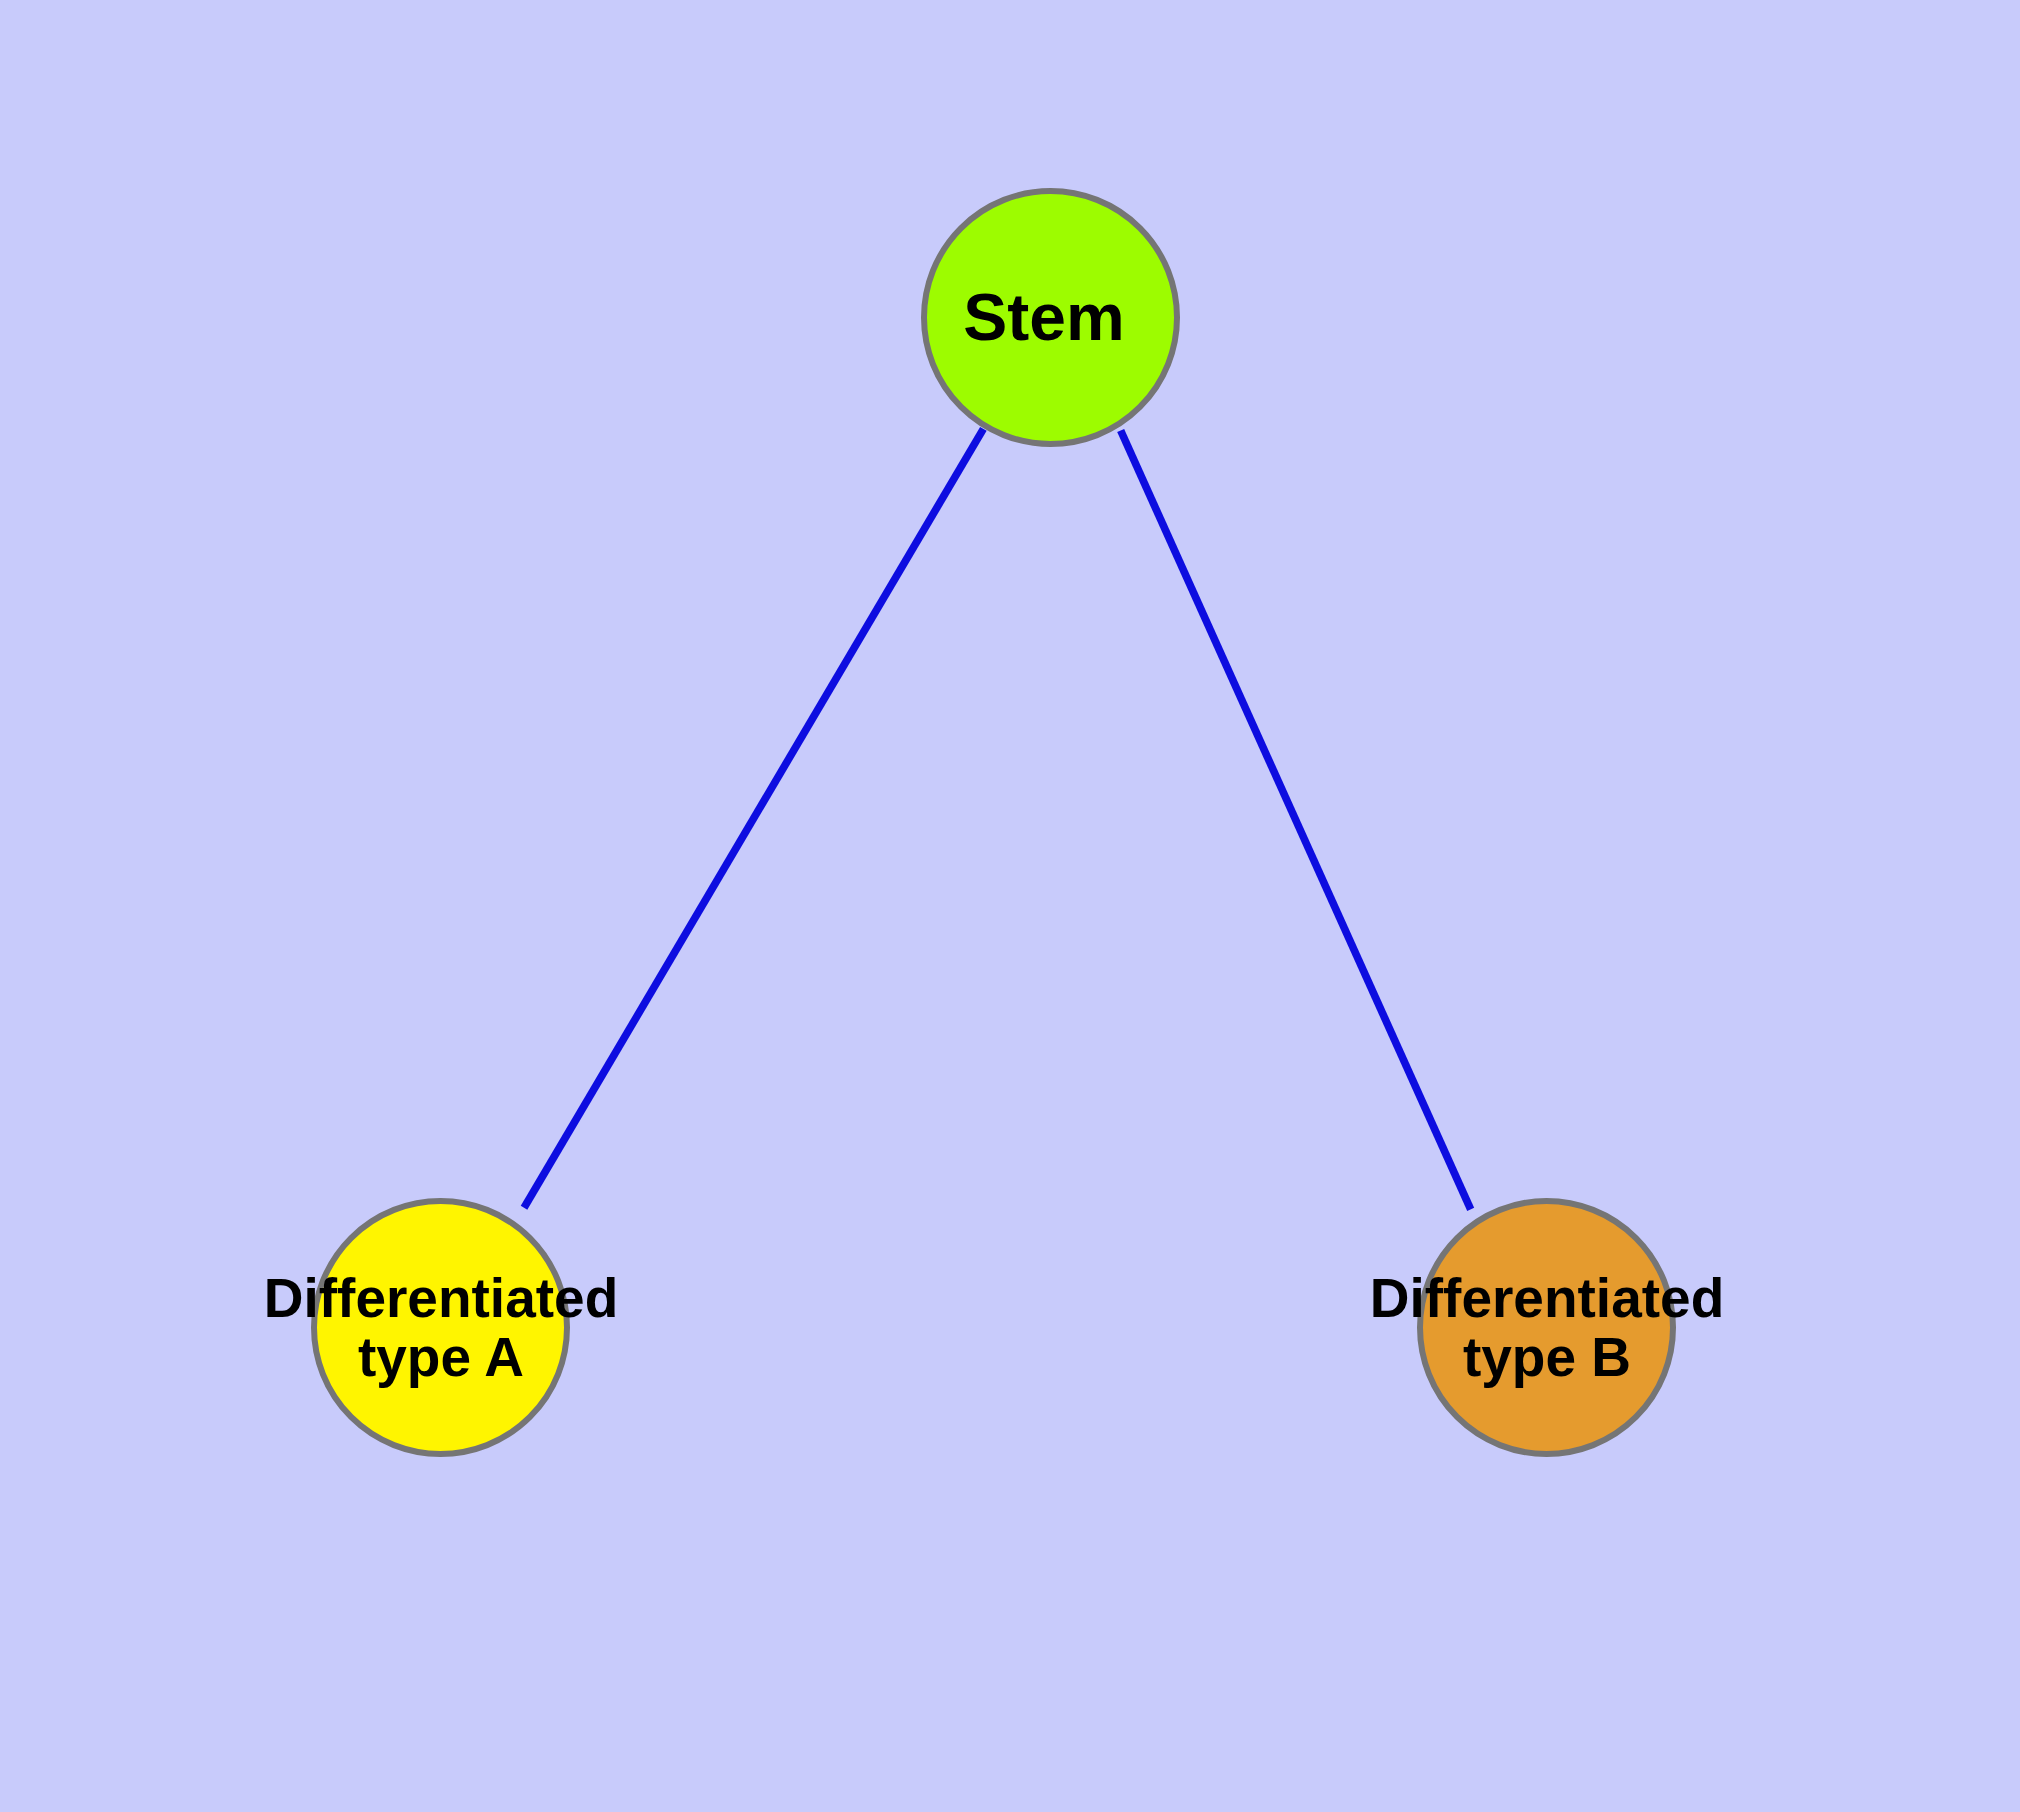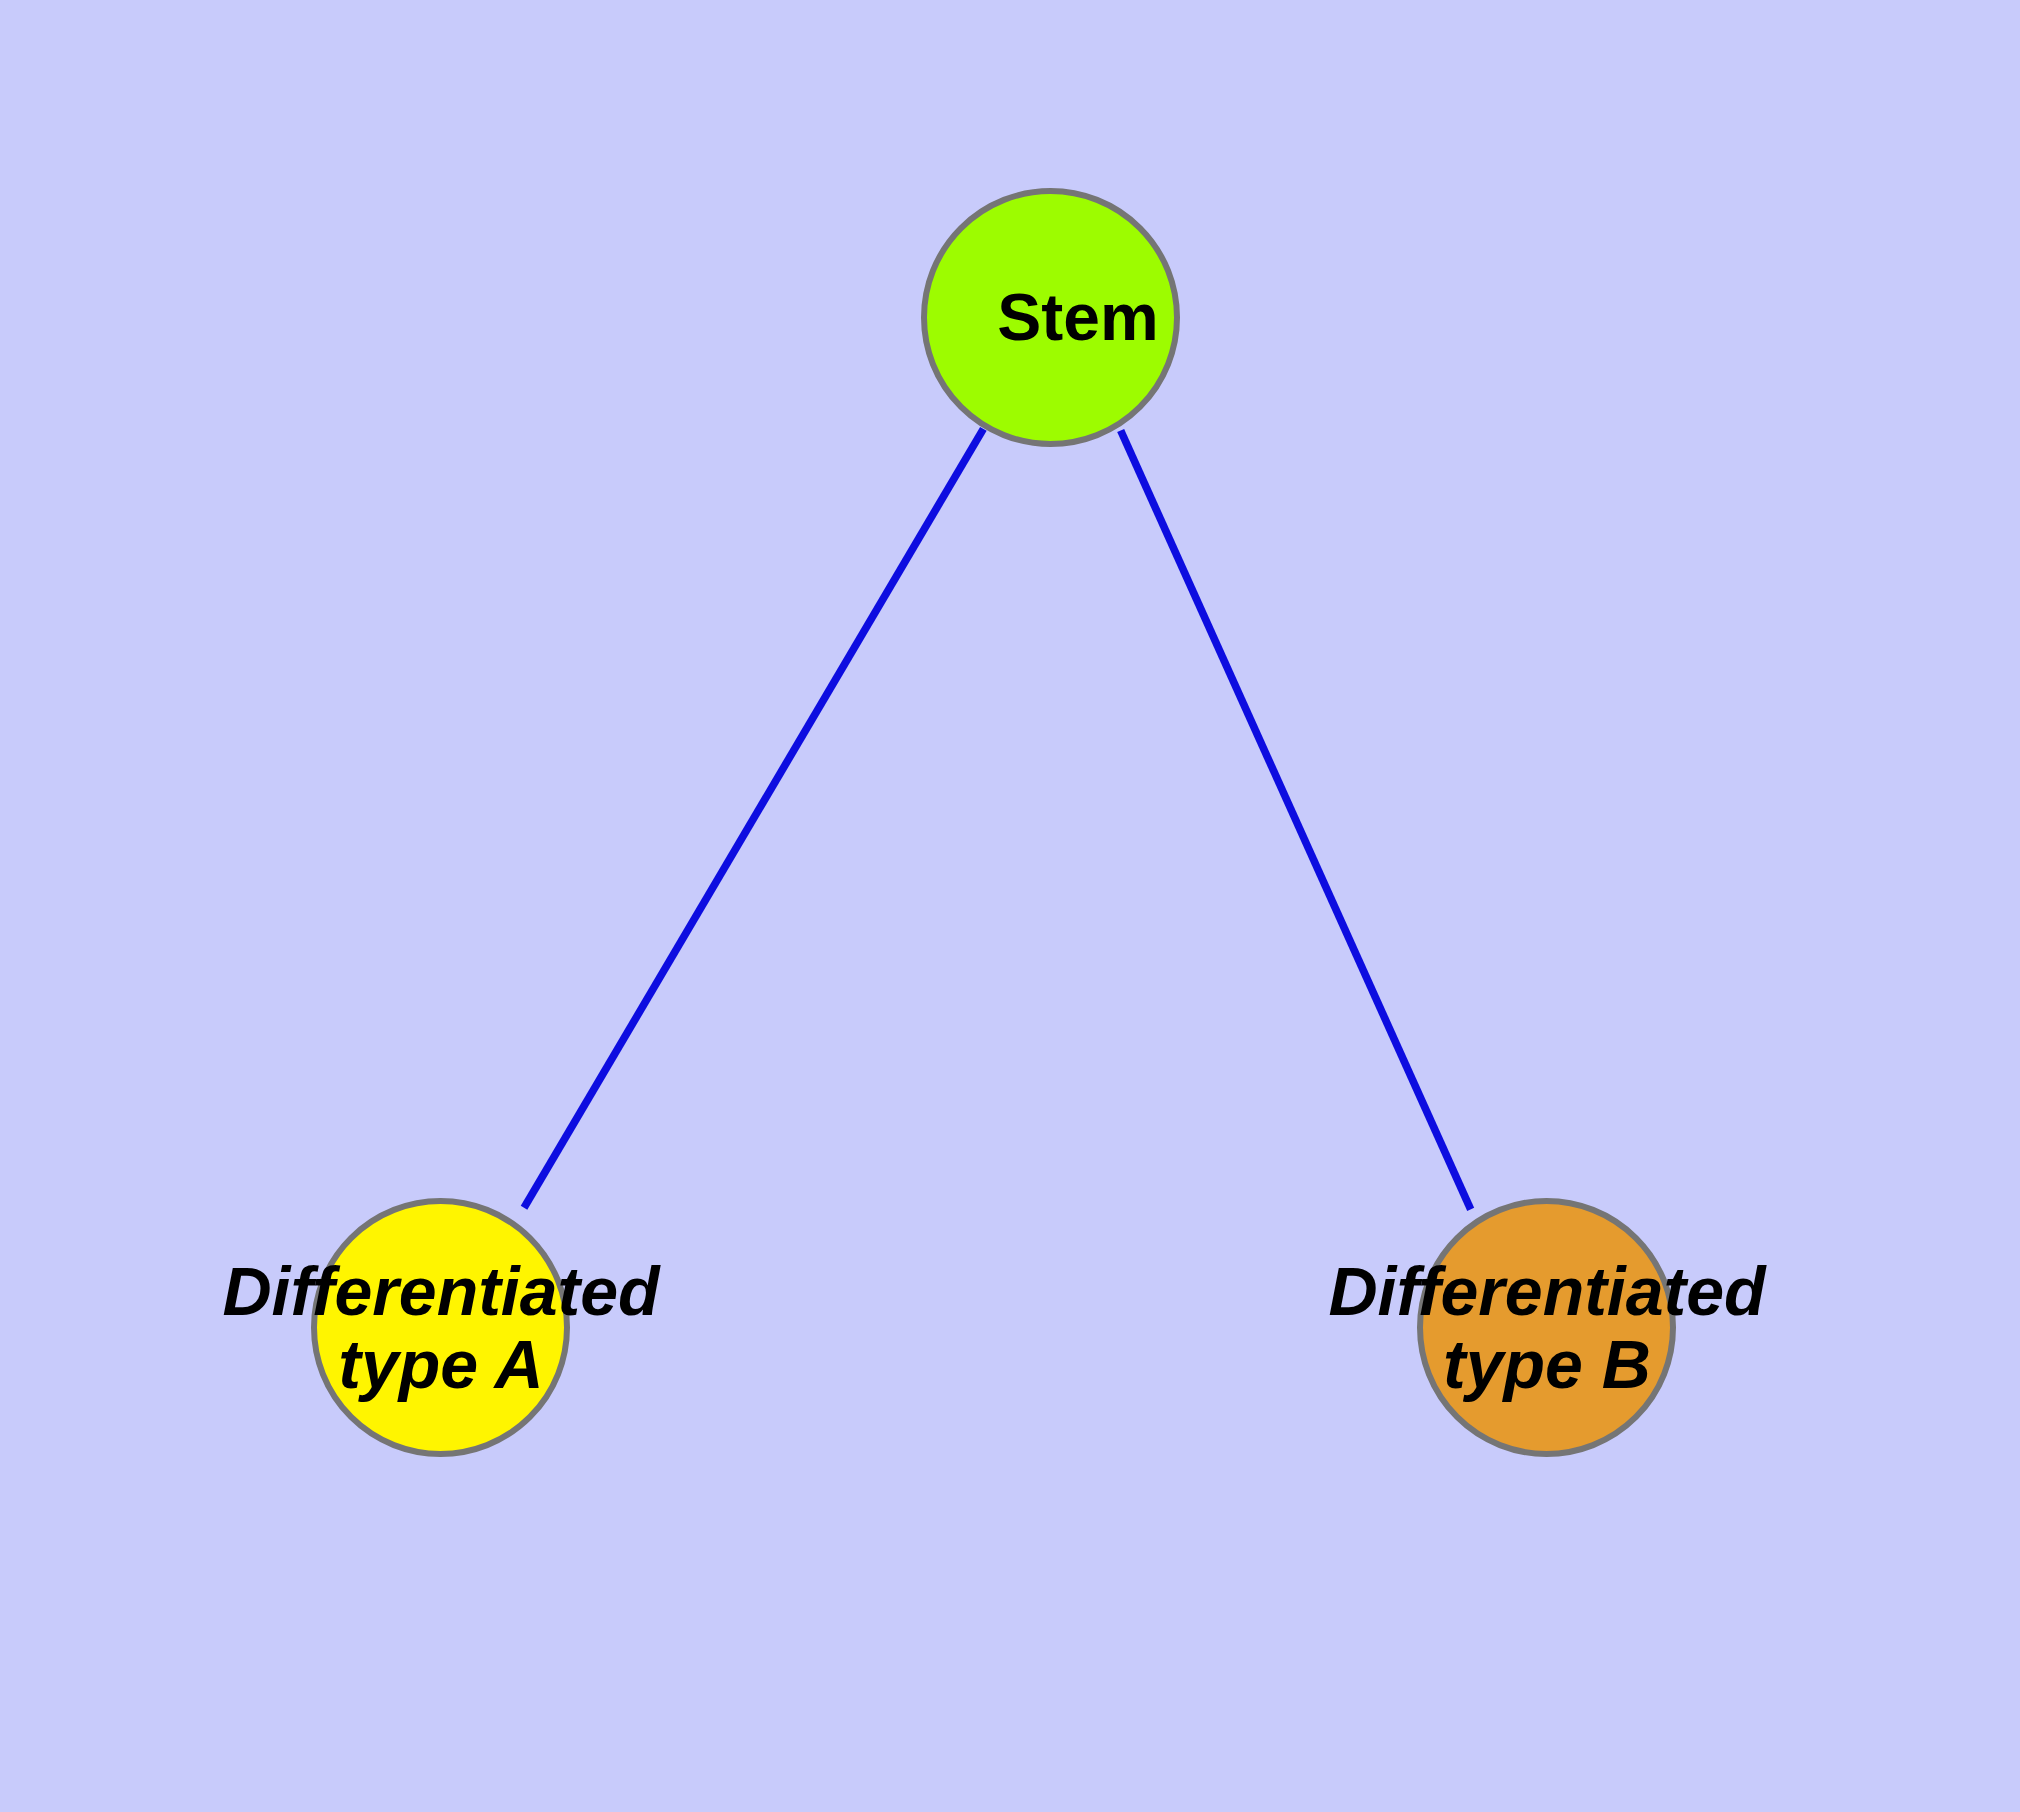--- a/index.html
+++ b/index.html
@@ -48,38 +48,37 @@
     text-align: center;
     white-space: pre;
     line-height: 1.08;
     pointer-events: none;
     -webkit-font-smoothing: antialiased;
   }
   .node-label.single {
     font-size: 66px;
   }
   .node-label.multi {
-    font-size: 68px;
-    font-style: italic;
+    font-size: 55px;
   }
 </style>
 </head>
 <body style="width: 2021px; height: 1812px; background: rgb(200, 203, 251);">
 
 <div id="graph-canvas" style="width: 2021px; height: 1812px; background: rgb(200, 203, 251);">
 
   <svg id="edge-layer" viewBox="0 0 2384 2138" width="2021" height="1812">
     <line x1="1160" y1="506" x2="618" y2="1425" stroke="#0d0de0" stroke-width="9" stroke-linecap="butt"></line>
     <line x1="1322" y1="508" x2="1735" y2="1427" stroke="#0d0de0" stroke-width="9" stroke-linecap="butt"></line>
   </svg>
 
   <div id="node-layer">
 
     <div class="node" style="left: 921px; top: 188px; width: 259px; height: 259px; background: rgb(157, 252, 0); border-color: rgb(117, 117, 117); border-width: 6px;"></div>
-    <div class="node-label single" style="color: rgb(0, 0, 0); width: 848px; left: 654px; top: 318px; transform: translateY(-50%);">Stem</div>
+    <div class="node-label single" style="color: rgb(0, 0, 0); width: 848px; left: 620px; top: 318px; transform: translateY(-50%);">Stem</div>
 
     <div class="node" style="left: 311px; top: 1198px; width: 259px; height: 259px; background: rgb(255, 245, 0); border-color: rgb(117, 117, 117); border-width: 6px;"></div>
     <div class="node-label multi" style="color: rgb(0, 0, 0); width: 848px; left: 17px; top: 1328px; transform: translateY(-50%);">Differentiated
 type A</div>
 
     <div class="node" style="left: 1417px; top: 1198px; width: 259px; height: 259px; background: rgb(229, 155, 46); border-color: rgb(117, 117, 117); border-width: 6px;"></div>
     <div class="node-label multi" style="color: rgb(0, 0, 0); width: 848px; left: 1123px; top: 1328px; transform: translateY(-50%);">Differentiated
 type B</div>
 
   </div>

